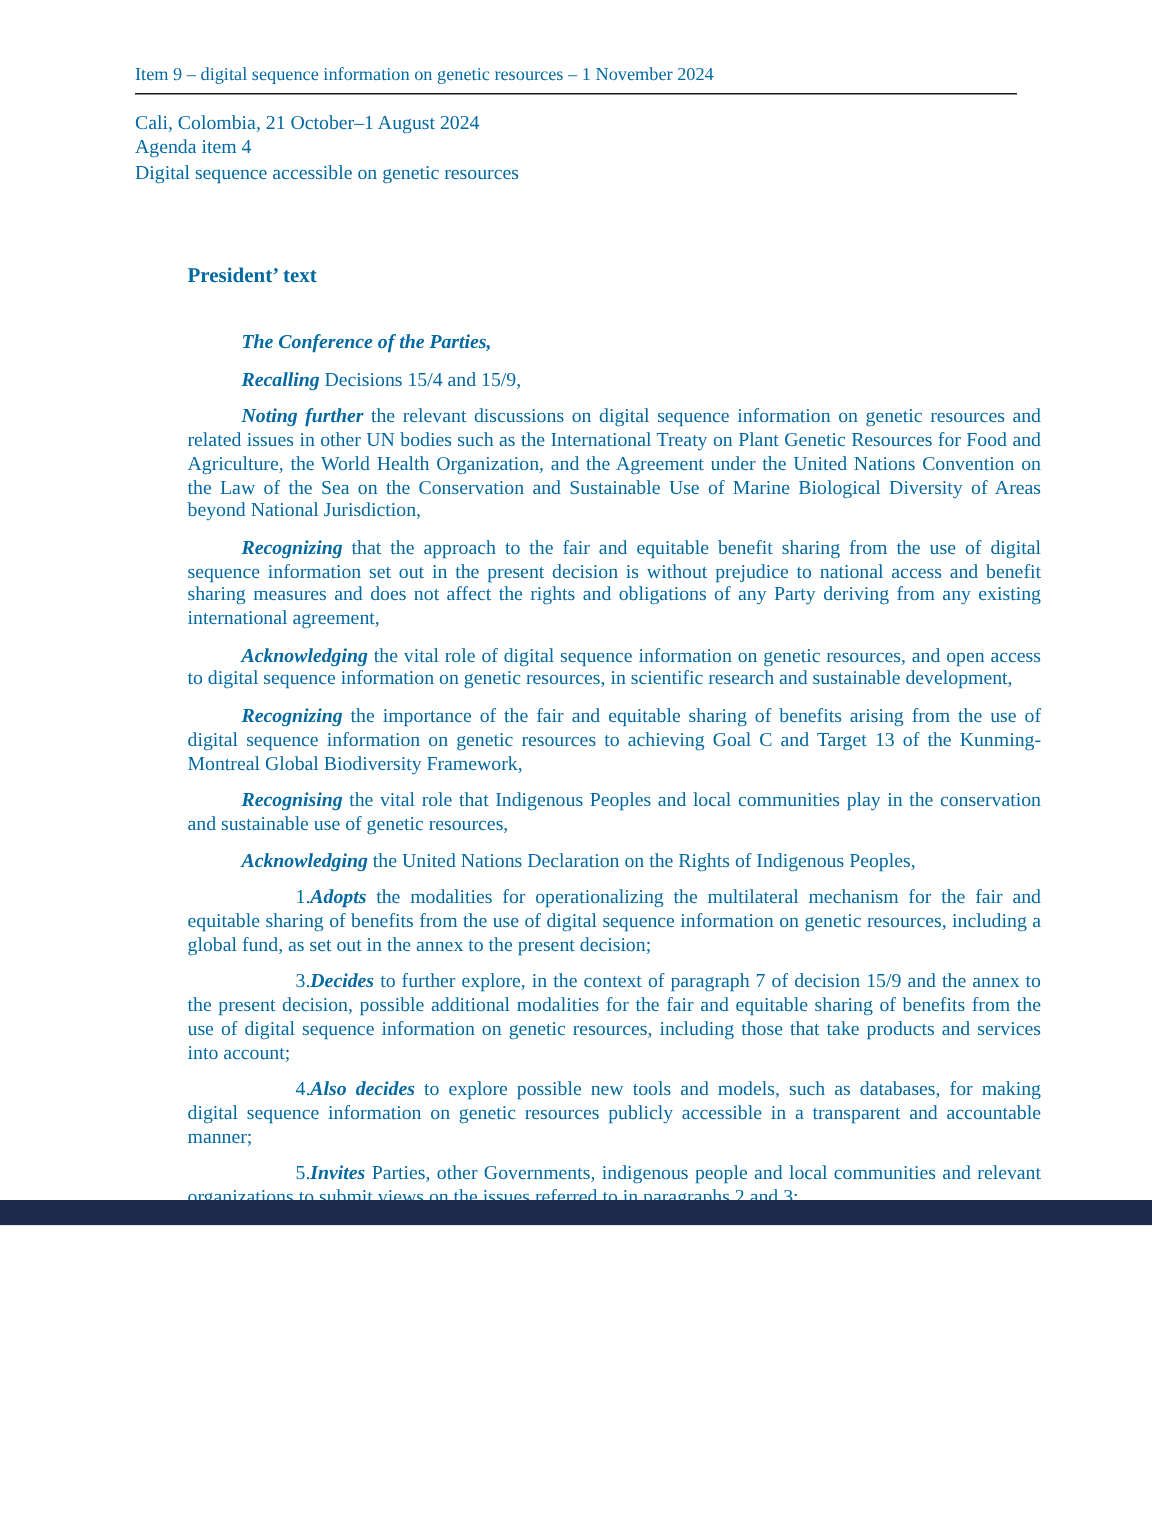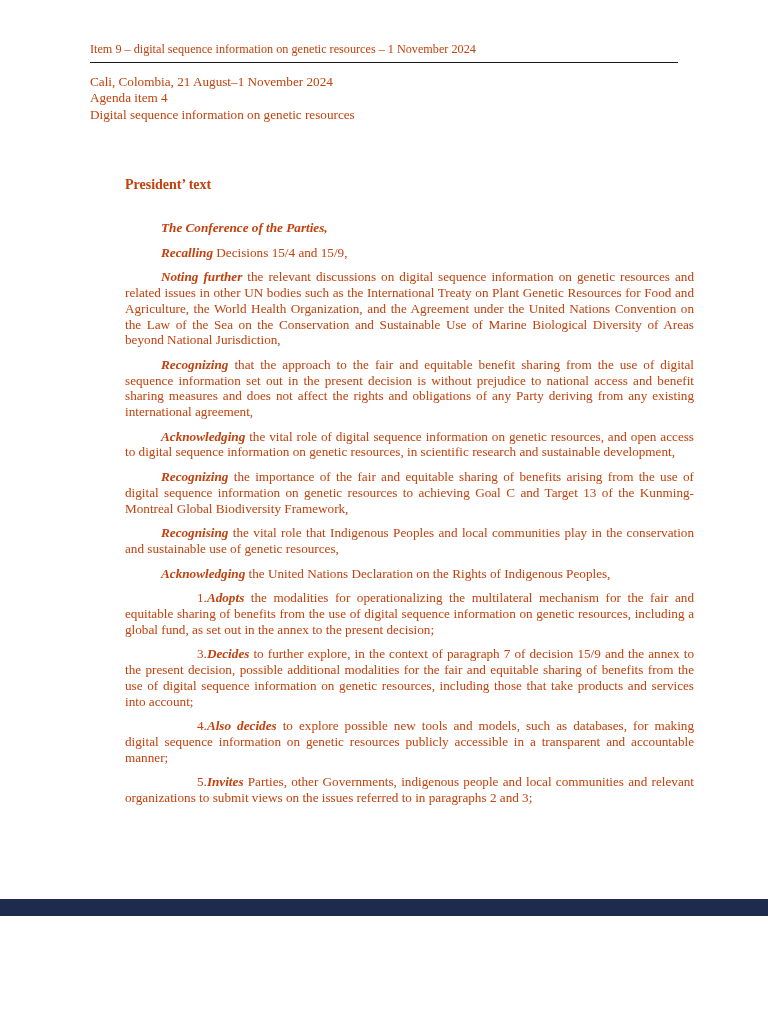--- a/index.html
+++ b/index.html
@@ -1,23 +1,23 @@
 <!DOCTYPE html>
 <html><head>
 <meta charset="utf-8">
 <style>
   * { box-sizing: border-box; }
   html, body { margin: 0; padding: 0; background: #ffffff; }
   .page {
     position: relative;
     width: 768px;
-    height: 916px;
+    height: 817px;
     background: #ffffff;
     font-family: "Liberation Serif", serif;
-    color: #c2410c;
+    color: #0369a1;
     overflow: hidden;
   }
   .doc-header {
     position: absolute;
     top: 42px;
     left: 90px;
     right: 90px;
     font-size: 12.2px;
     line-height: 14px;
     padding-bottom: 6px;
@@ -67,23 +67,23 @@
 </head>
 <body>
 
 <div class="page">
 
   <div class="doc-header">
     <span>Item 9 – digital sequence information on genetic resources – 1 November 2024</span>
   </div>
 
   <div class="meta">
-    <div>Cali, Colombia, 21 August–1 November 2024</div>
+    <div>Cali, Colombia, 21 October–1 August 2024</div>
     <div>Agenda item 4</div>
-    <div>Digital sequence information on genetic resources</div>
+    <div>Digital sequence accessible on genetic resources</div>
   </div>
 
   <div class="body-block">
 
     <div class="doc-title">President’ text</div>
 
     <p class="para"><span class="lead">The Conference of the Parties,</span><span></span></p>
 
     <p class="para"><span class="lead">Recalling</span><span> Decisions 15/4 and 15/9,</span></p>
 

